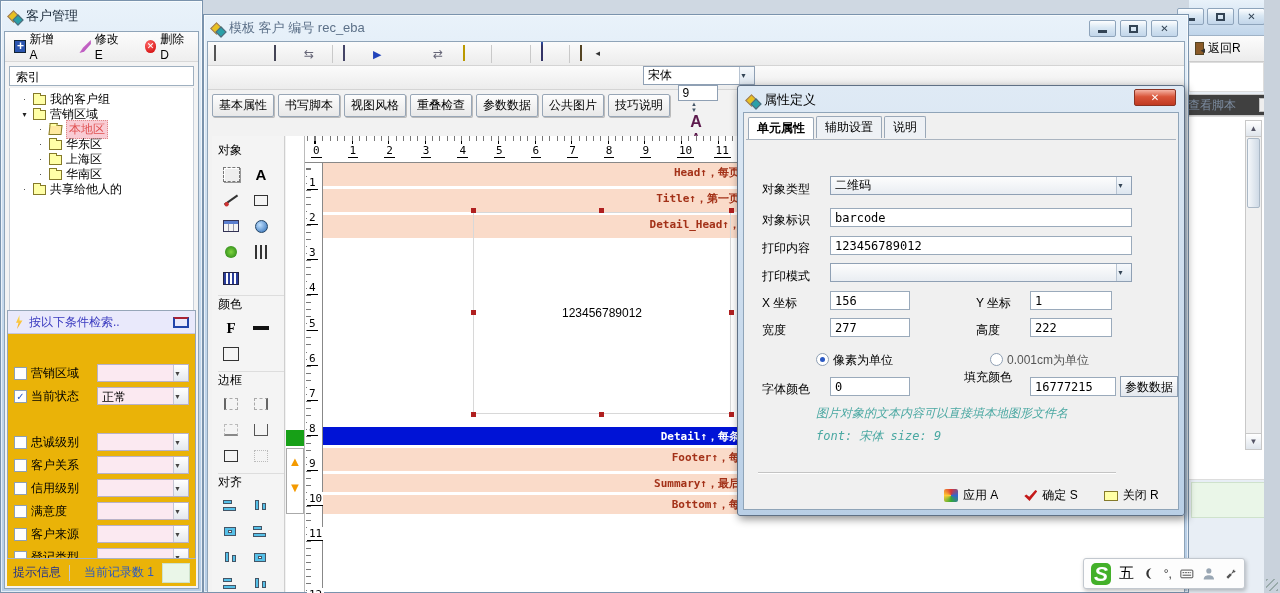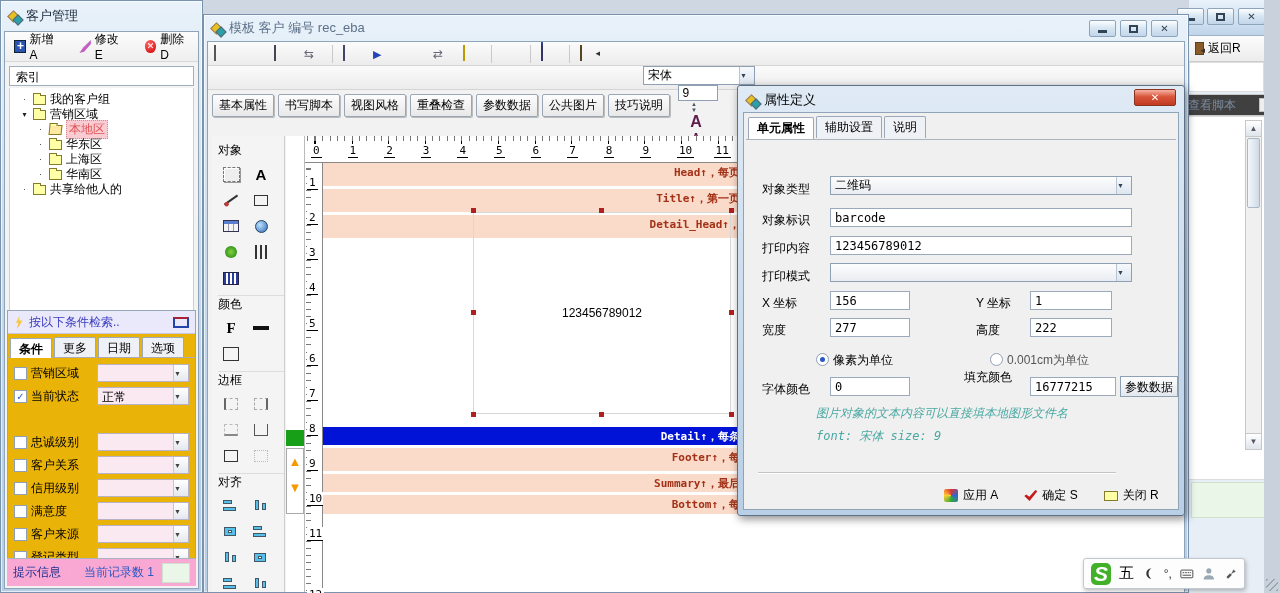--- a/index.html
+++ b/index.html
@@ -35,21 +35,21 @@
   .stamp { margin-left:auto; width:16px; height:11px; border:2px solid #2244aa; border-top-color:#aa2233; }
   .s-tabs { display:flex; padding:3px 2px 0 2px; border-bottom:1px solid #aab; height:24px; }
   .tab { border:1px solid #9aa8b8; border-bottom:none; background:#eef1f5; padding:2px 8px; font-size:12px; margin-right:2px; border-radius:2px 2px 0 0; }
   .tab.act { background:#fff; font-weight:bold; position:relative; top:1px; }
   .cond-row { position:absolute; left:6px; right:6px; height:20px; display:flex; align-items:center; gap:4px; }
   .cb { width:13px; height:13px; border:1px solid #8fa0b4; background:#fff; flex:none; font-size:10px; line-height:12px; text-align:center; color:#2b59c3; }
   .cond-lbl { width:62px; font-size:12px; white-space:nowrap; }
   .pdrop { flex:1; height:18px; border:1px solid #b8b2c8; background:#fbe9f1; display:flex; }
   .pdrop .val { flex:1; padding:1px 4px; font-size:12px; }
   .pdrop .dbtn { width:15px; background:linear-gradient(#fff,#e4e8ee); border-left:1px solid #c6c6d4; color:#444; font-size:7px; text-align:center; line-height:17px; }
-  .statusbar { position:absolute; left:2px; right:2px; bottom:2px; height:28px; background:#f9a8d4; border-top:1px solid #aab4c0; display:flex; align-items:center; gap:8px; padding:0 6px; color:#2b3f8f; }
+  .statusbar { position:absolute; left:2px; right:2px; bottom:2px; height:28px; background:#eab308; border-top:1px solid #aab4c0; display:flex; align-items:center; gap:8px; padding:0 6px; color:#2b3f8f; }
   .pale-green { background:#eaf6e8; border:1px solid #cfe2cc; }
   
   #tpl-win { left:203px; top:14px; width:986px; height:579px; z-index:20; }
   .tpl-body { position:absolute; left:3px; top:26px; right:3px; bottom:0; background:#f2f2f2; border:1px solid #8fa4b8; border-bottom:none; }
   .tbar { position:absolute; left:0; right:0; display:flex; align-items:center; background:linear-gradient(#fbfbfb,#ececec); border-bottom:1px solid #d4d4d4; }
   .ti { width:18px; height:16px; margin:0 6px; flex:none; position:relative; }
   .sepv { width:1px; height:18px; background:#c9c9c9; margin:0 4px; flex:none; }
   .ti-page { width:12px; height:15px; background:#fff; border:1px solid #555; }
   .ti-folder { width:16px; height:10px; background:#2f2f22; transform:skewX(-14deg); margin-top:4px; }
   .ti-floppy { width:14px; height:13px; background:#6d839e; border:1px solid #445; }
@@ -192,26 +192,20 @@
           <span class="lbl">共享给他人的</span>
         </div>
       </div>
 
     <div id="search-pan">
       <div class="s-head">
         <span class="bolt"></span>
         <span>按以下条件检索..</span>
         <span class="stamp"></span>
       </div>
-      <div class="s-tabs" id="search-tabs">
-          <span class="tab act">条件</span>
-          <span class="tab">更多</span>
-          <span class="tab">日期</span>
-          <span class="tab">选项</span>
-        </div>
       <div id="cond-rows" style="position:absolute;left:0;top:52px;right:0;bottom:0;">
           <div class="cond-row" style="top: 0px;">
             <span class="cb"></span>
             <span class="cond-lbl">营销区域</span>
             <div class="pdrop">
               <span class="val"></span>
               <span class="dbtn">▼</span>
             </div>
           </div>
           <div class="cond-row" style="top: 23px;">

